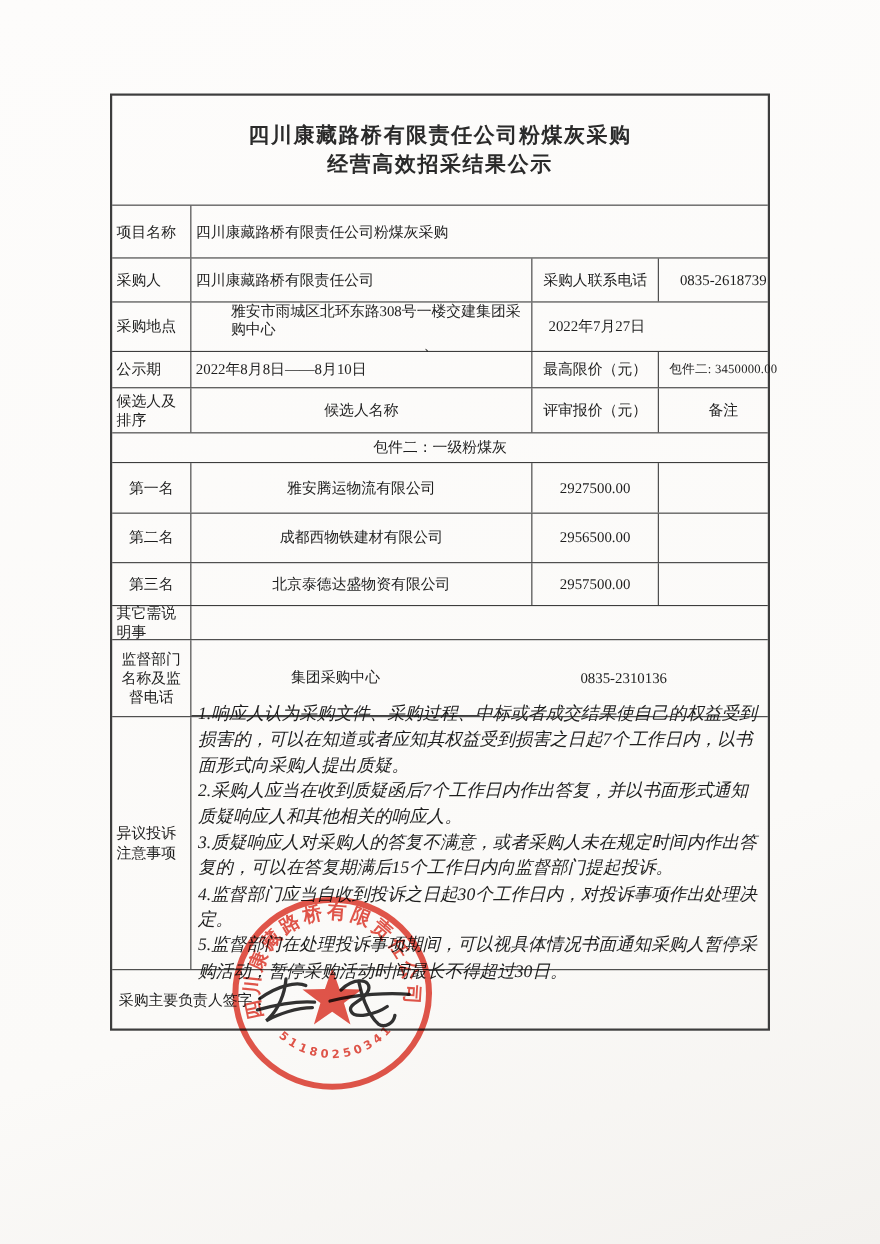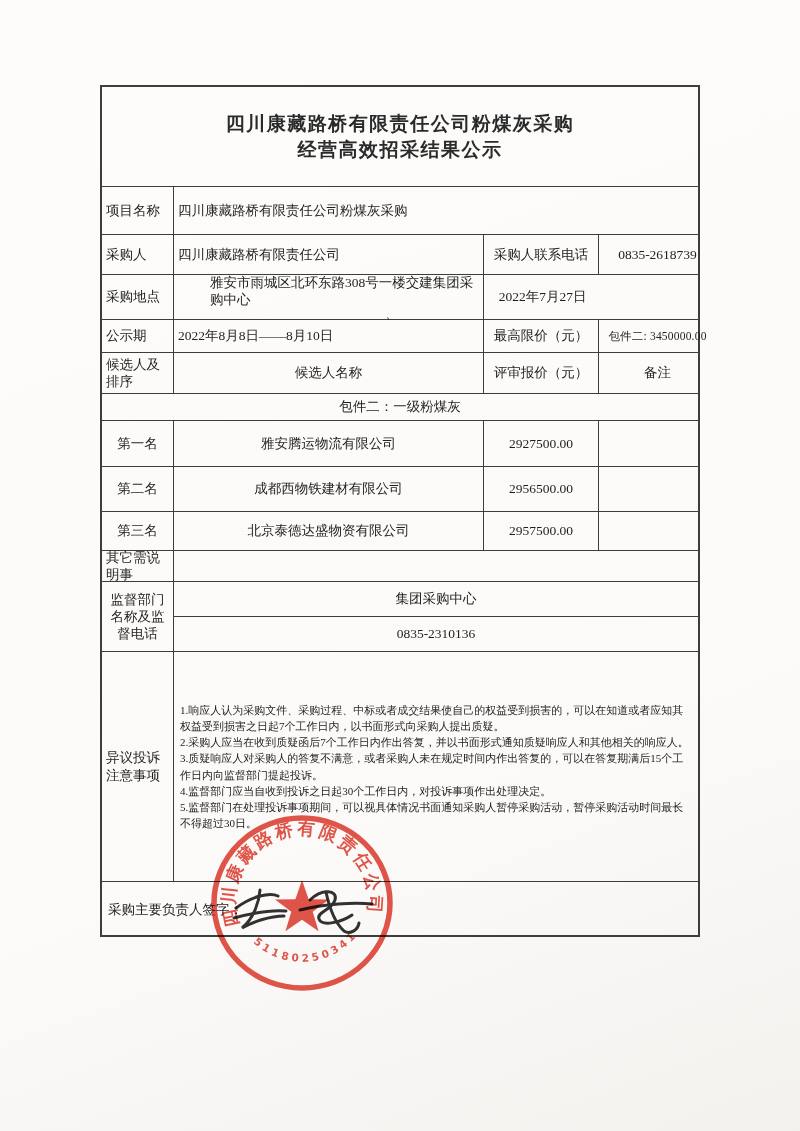--- a/index.html
+++ b/index.html
@@ -41,25 +41,25 @@
   .center    { justify-content: center; text-align: center; }
   .title-row { height: 100px; }
   .title-cell {
     flex: 1; display: flex; flex-direction: column;
     align-items: center; justify-content: center;
     font-family: "Liberation Sans", "DejaVu Sans", sans-serif;
     font-size: 19px; font-weight: 600; letter-spacing: 1.5px;
     line-height: 1.35; color: #2a2a2a;
   }
   .small-val { font-size: 11.5px; letter-spacing: 0.2px; }
-  .stack { flex: 1; display: flex; flex-direction: column; }
+  .stack { flex: 1; display: flex; flex-direction: row; }
   .stack .sub { flex: 1; display: flex; align-items: center; justify-content: center; border-bottom: 1.5px solid #3d3d3d; }
   .stack .sub:last-child { border-bottom: none; }
   .notice-cell { align-items: center; padding: 6px 8px 6px 6px; }
-  .notice-inner { line-height: 1.46; font-size: 11px; }
+  .notice-inner { line-height: 1.46; font-size: 16px; font-style: italic; }
   .loc-lines { width: 100%; margin-left: 32px; }
   .loc-suffix { text-indent: 175px; line-height: 0.9; }
   .sign-row-cell { padding-left: 6px; }
   .stamp-svg, .sig-svg { position: absolute; mix-blend-mode: multiply; }
   .stamp-svg { left: 206px; top: 810px; }
   .sig-svg   { left: 226px; top: 878px; }
 </style>
 </head>
 <body>
 

